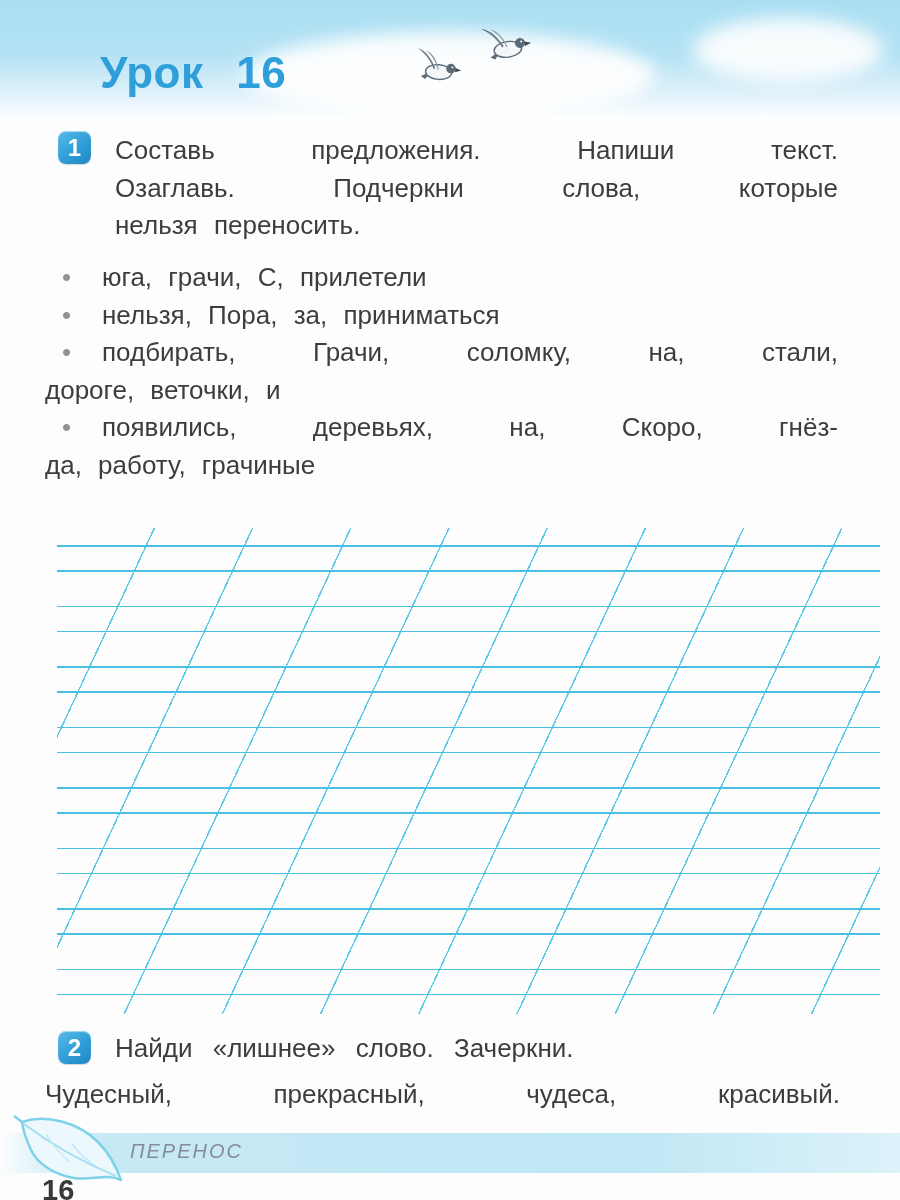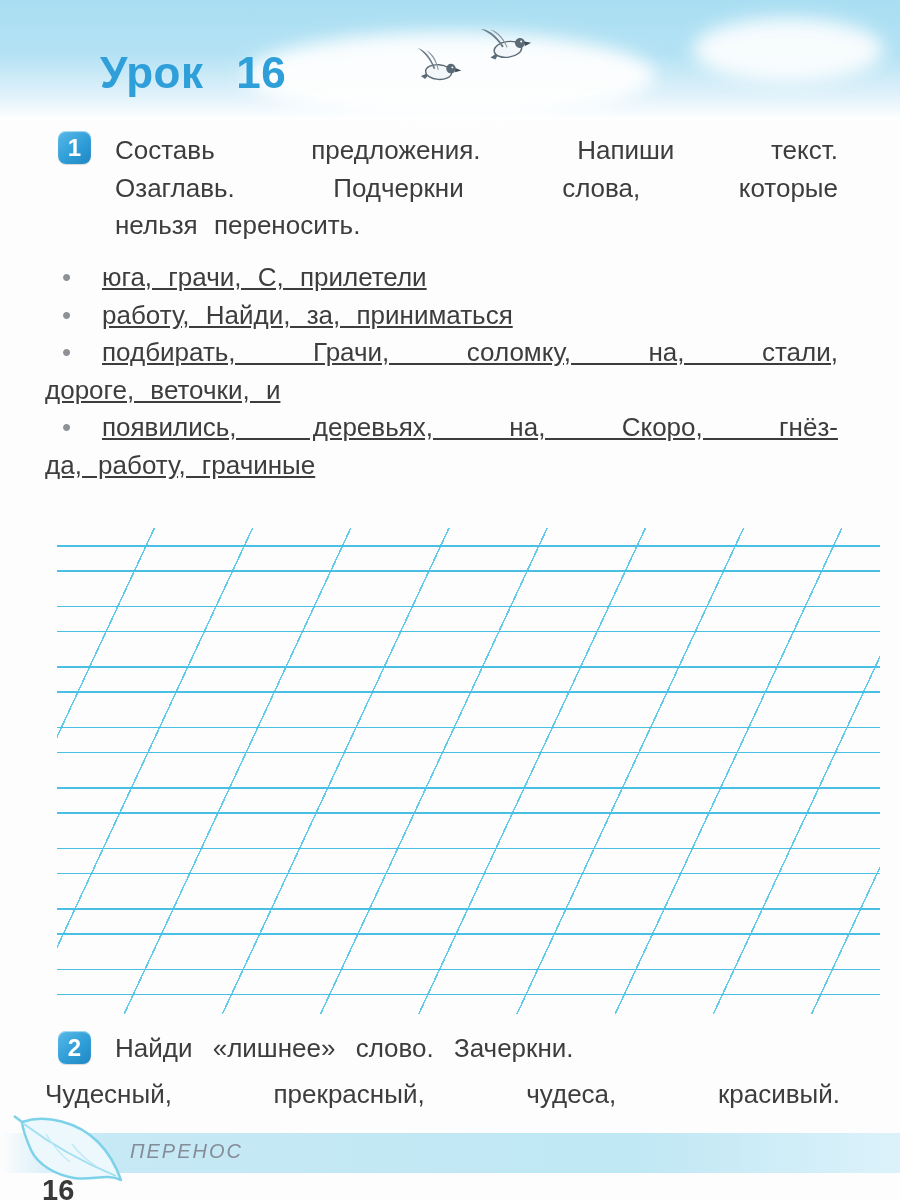--- a/index.html
+++ b/index.html
@@ -30,21 +30,21 @@
     display:flex;align-items:center;justify-content:center;
     box-shadow:inset 0 1px 1px rgba(255,255,255,.55), 0 1px 1px rgba(0,0,0,.15);
   }
   .badge1{left:58px;top:131px;}
   .badge2{left:58px;top:1031px;}
   
   .txt{font-size:26px;line-height:37.5px;word-spacing:9px;color:#3d3d3d;}
   .ex1-instruction{position:absolute;left:115px;top:132px;width:723px;}
   .jline{text-align:justify;text-align-last:justify;text-justify:inter-word;}
   .word-list{position:absolute;left:45px;top:259px;width:793px;}
-  .wline{min-height:37.5px;text-decoration:underline;}
+  .wline{min-height:37.5px;}
   .wline.just{text-align:justify;text-align-last:justify;text-justify:inter-word;}
   .dot{display:inline-block;width:57px;padding-left:17px;box-sizing:border-box;color:#8e9296;}
   
   .writing-area{
     position:absolute;left:57px;top:528px;width:823px;height:486px;
     background:
       repeating-linear-gradient(to bottom,
         rgba(0,0,0,0) 0px 17px,
         #49c0e3 17px 18.6px,
         rgba(0,0,0,0) 18.6px 42px,
@@ -102,21 +102,21 @@
     <span>1</span>
   </div>
   <div class="txt ex1-instruction">
     <div class="jline">Составь предложения. Напиши текст.</div>
     <div class="jline">Озаглавь. Подчеркни слова, которые</div>
     <div>нельзя переносить.</div>
   </div>
 
   <div class="txt word-list">
       <div class="wline"><span class="dot">•</span><span>юга, грачи, С, прилетели</span></div>
-      <div class="wline"><span class="dot">•</span><span>работу, Найди, за, приниматься</span></div>
+      <div class="wline"><span class="dot">•</span><span>нельзя, Пора, за, приниматься</span></div>
       <div class="wline just"><span class="dot">•</span><span>подбирать, Грачи, соломку, на, стали,</span></div>
       <div class="wline"><span>дороге, веточки, и</span></div>
       <div class="wline just"><span class="dot">•</span><span>появились, деревьях, на, Скоро, гнёз-</span></div>
       <div class="wline"><span>да, работу, грачиные</span></div>
     </div>
 
   <div class="writing-area"></div>
 
   <div class="badge badge2">
     <span>2</span>

